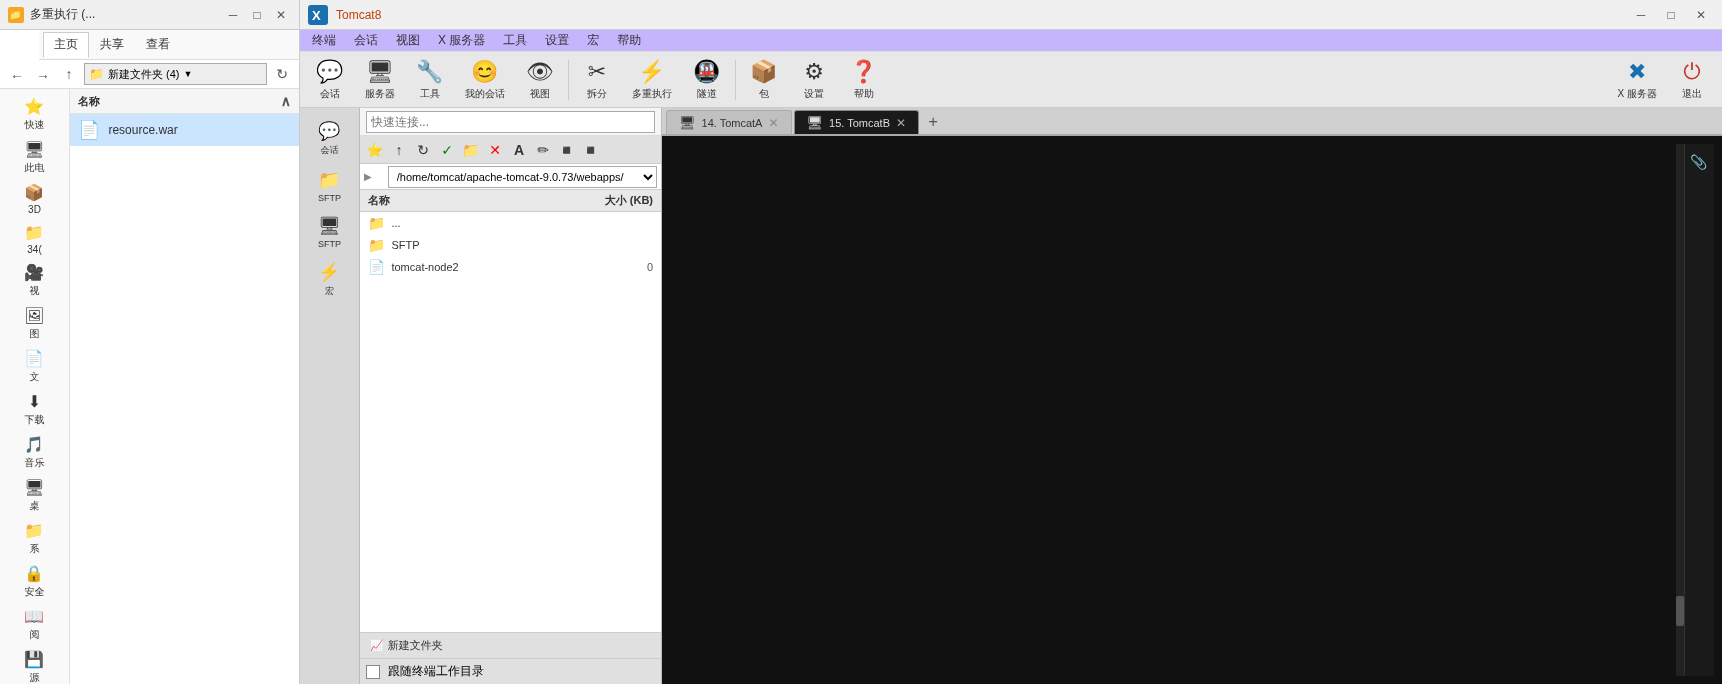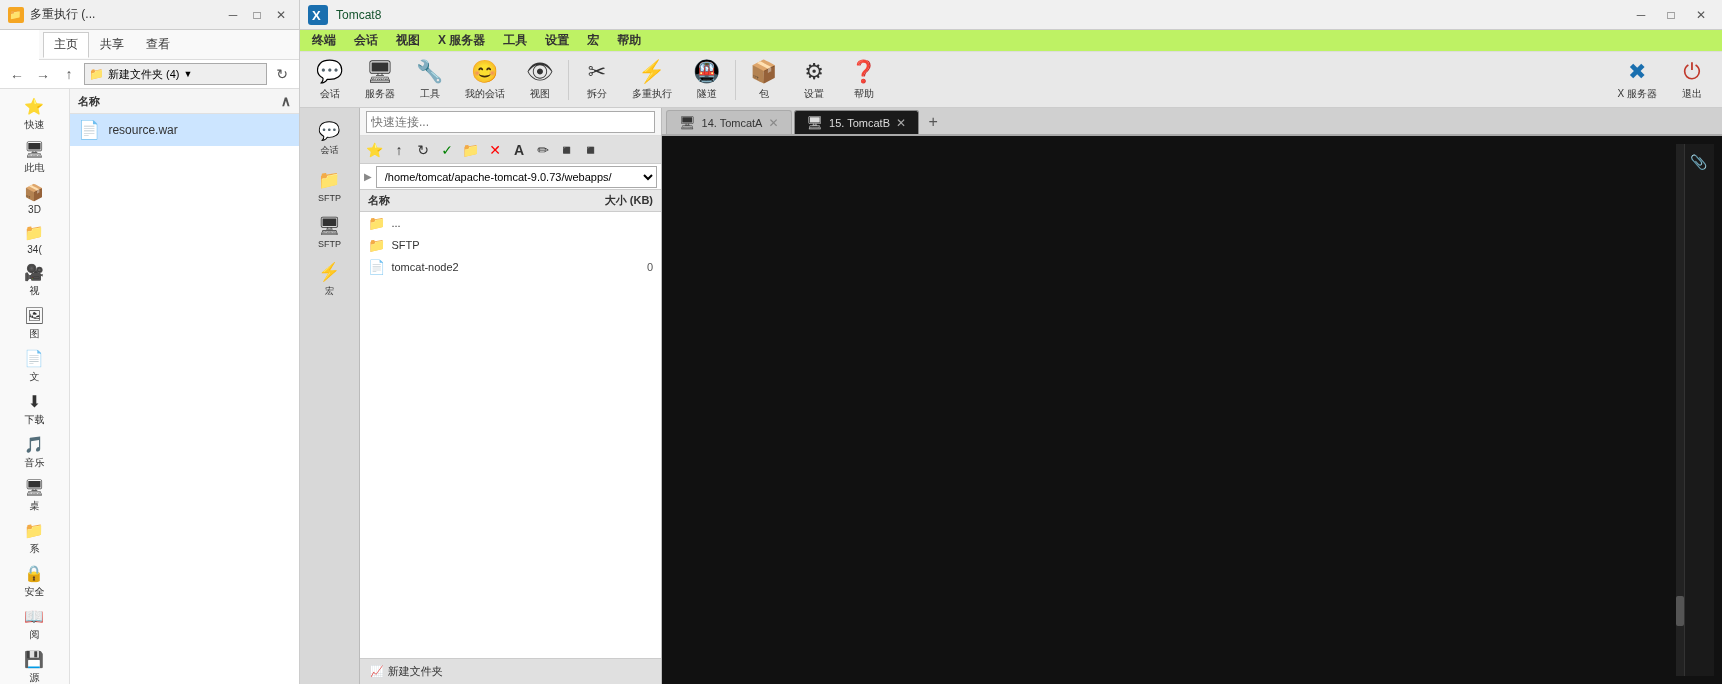--- a/index.html
+++ b/index.html
@@ -167,38 +167,37 @@
     .moba-title-left {
       display: flex;
       align-items: center;
       gap: 8px;
     }
     .moba-logo {
       width: 20px; height: 20px;
       display: flex; align-items: center; justify-content: center;
     }
     .moba-logo svg { width: 20px; height: 20px; }
-    .moba-title { font-size: 12px; color: #14532d; }
+    .moba-title { font-size: 12px; color: #c2410c; }
     .moba-title-right { display: flex; gap: 4px; }
     .moba-title-btn {
       width: 26px; height: 20px;
       background: transparent; border: none; cursor: pointer;
       font-size: 12px; color: #555;
       display: flex; align-items: center; justify-content: center;
     }
 
     .moba-menu {
       height: 22px;
-      background: #bef264;
+      background: #c4b5fd;
       display: flex;
       align-items: center;
       padding: 0 4px;
       border-bottom: 1px solid #ddd;
       gap: 2px;
-      font-weight: bold;
     }
     .moba-menu-item {
       padding: 2px 8px;
       font-size: 12px;
       color: #333;
       cursor: pointer;
       border-radius: 2px;
     }
 
     .moba-toolbar {
@@ -293,20 +292,21 @@
       padding: 0 4px;
     }
     .sftp-path-arrow { font-size: 10px; color: #888; margin-right: 4px; }
     .sftp-path-select {
       flex: 1;
       height: 22px;
       border: 1px solid #aaa;
       font-size: 11px;
       padding: 0 4px;
       background: #fff;
+      margin-left: 12px;
     }
 
     .sftp-file-header {
       display: flex;
       align-items: center;
       padding: 3px 8px;
       background: #e8e8e8;
       border-bottom: 1px solid #ccc;
       font-size: 11px;
       font-weight: bold;
@@ -738,20 +738,24 @@
           <span class="sftp-file-size">0</span>
         </div>
       </div>
 
       <div class="sftp-bottom-bar">
         <div class="sftp-bottom-btn">
           <span>📈</span>
           <span>新建文件夹</span>
         </div>
       </div>
+      <div class="sftp-bottom-bar">
+        <div class="sftp-check"></div>
+        <span>跟随终端工作目录</span>
+      </div>
     </div>
 
     <div class="terminal-area">
 
       <div class="terminal-tabs">
         <div class="term-tab">
           <span class="tab-icon">🖥</span>
           <span>14. TomcatA</span>
           <span class="tab-close">✕</span>
         </div>

